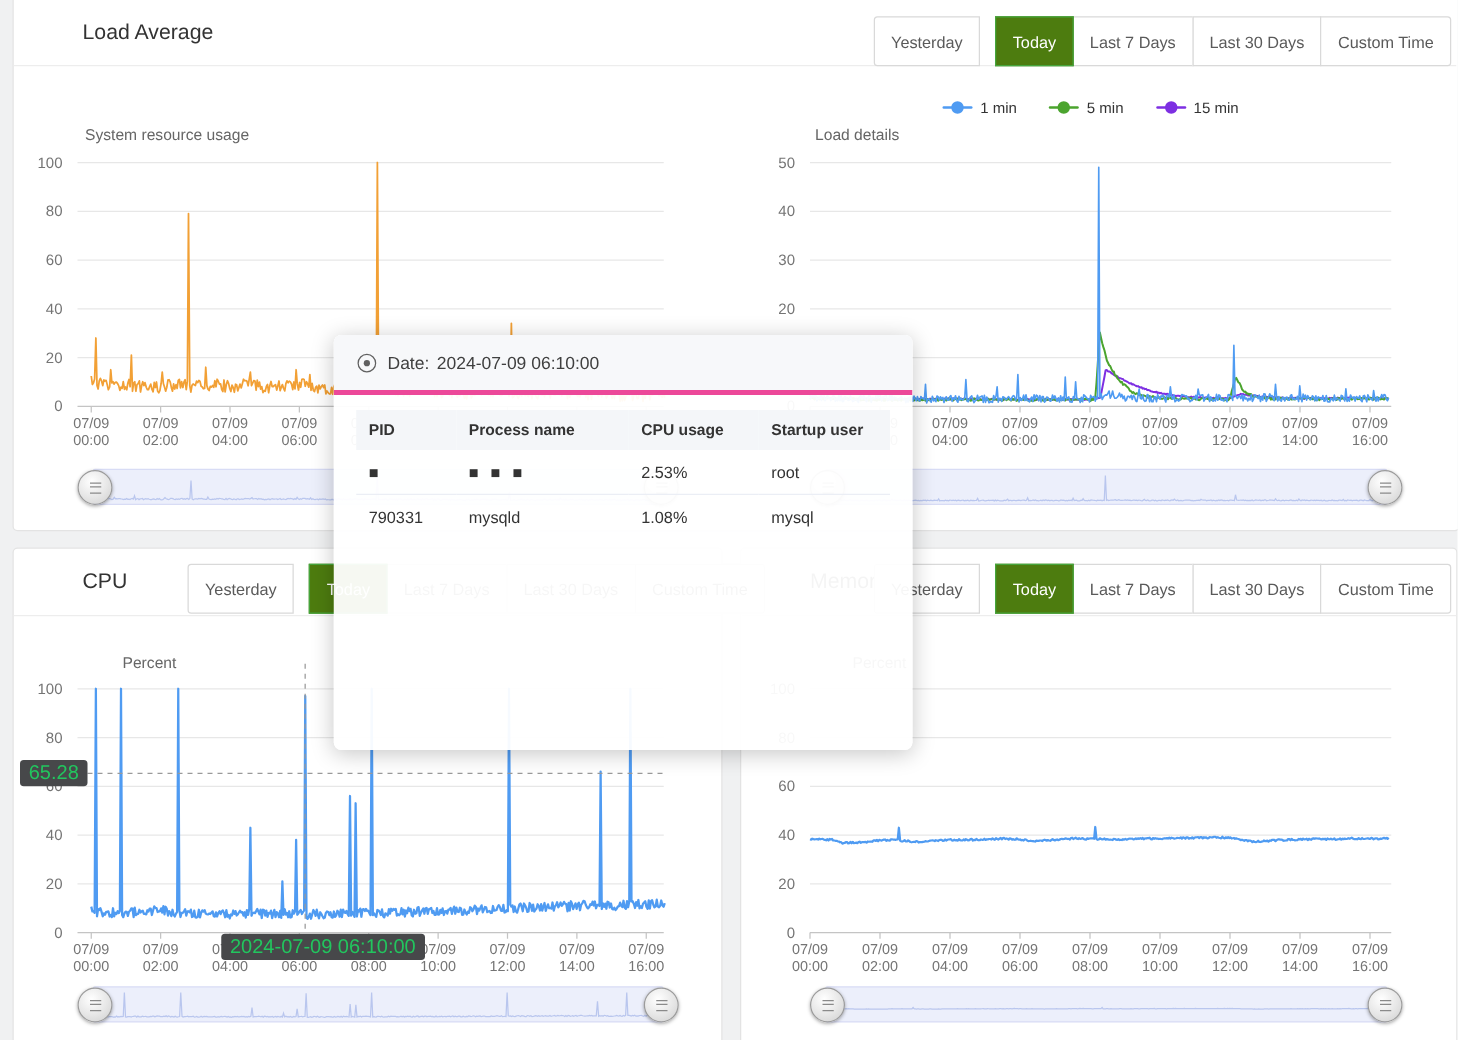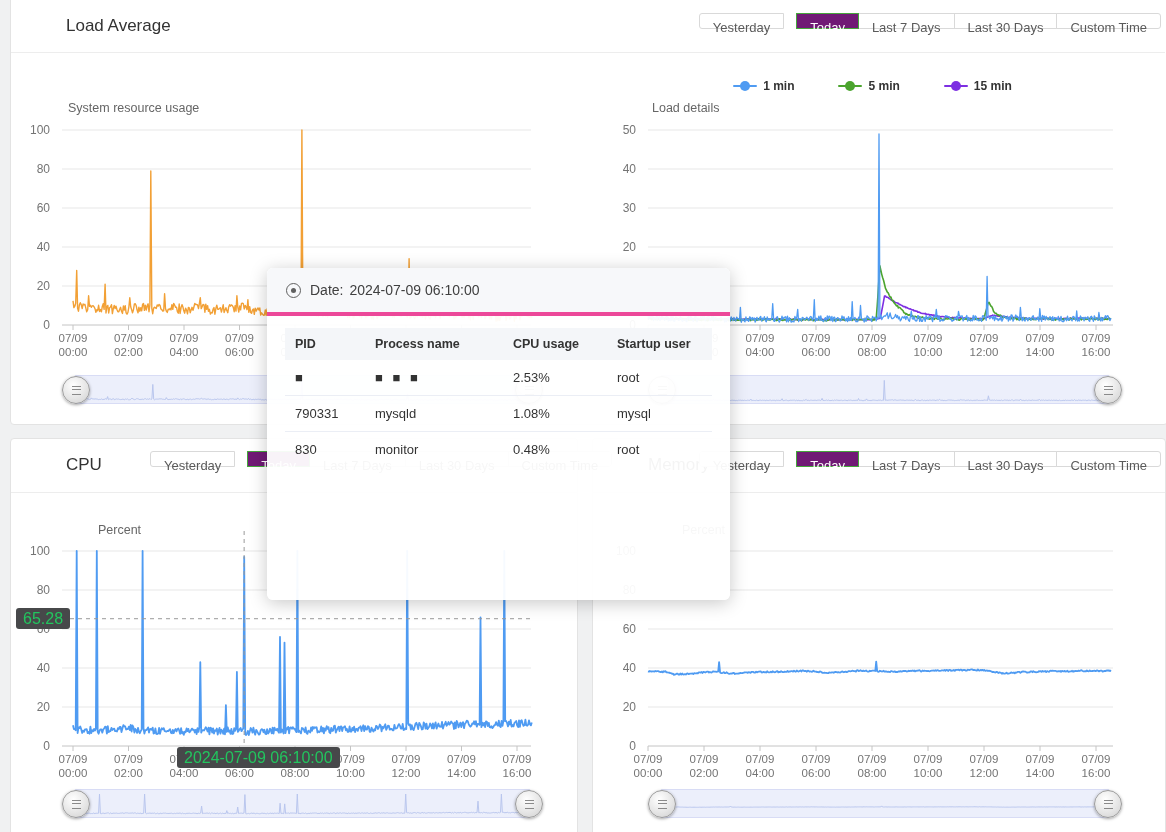--- a/index.html
+++ b/index.html
@@ -16,44 +16,44 @@
   #title-load{left:34px;top:16px;}
   #title-cpu{left:34px;top:455px;}
   #title-memory{left:616px;top:455px;}
   .header-divider{position:absolute;height:1px;background:#ededed;z-index:3;}
   #div-load{left:11px;top:52px;width:1154px;}
   #div-cpu{left:11px;top:492px;width:566px;}
   #div-memory{left:593px;top:492px;width:572px;}
 
   .btn-group{position:absolute;display:flex;z-index:5;}
   .btn-group .tbtn{
-    height:16px;line-height:27px;padding:0 13px;font-size:13px;color:#5a5a5a;
+    height:40px;line-height:27px;padding:0 13px;font-size:13px;color:#5a5a5a;
     background:#fff;border:1px solid #d9d9d9;box-sizing:border-box;margin-left:-1px;
     cursor:pointer;white-space:nowrap;
   }
   .btn-group .tbtn:first-child{border-radius:3px 0 0 3px;margin-left:0;}
   .btn-group .tbtn:last-child{border-radius:0 3px 3px 0;}
-  .btn-group .tbtn.active{background:#701a75;border-color:#45a53c;color:#fff;position:relative;z-index:1;margin-left:12px;}
+  .btn-group .tbtn.active{background:#4d7c0f;border-color:#45a53c;color:#fff;position:relative;z-index:1;margin-left:12px;}
   #bg-load{top:13px;right:5px;}
   #bg-cpu{top:451px;left:150px;}
   #bg-memory{top:451px;right:5px;}
 
   .chart-title{position:absolute;font-size:12.5px;color:#666;z-index:4;}
   #ct-0{left:68px;top:101px;}
   #ct-1{left:652px;top:101px;}
   #ct-2{left:98px;top:523px;}
   #ct-3{left:682px;top:523px;}
 
   svg.chart{position:absolute;z-index:4;overflow:visible;}
   #chart-0{left:20px;top:96px;}
   #chart-1{left:600px;top:96px;}
   #chart-2{left:20px;top:516px;}
   #chart-3{left:600px;top:516px;}
 
-  .legend{position:absolute;left:600px;top:79px;width:545px;display:flex;justify-content:center;gap:44px;z-index:4;font-weight:bold;}
+  .legend{position:absolute;left:600px;top:79px;width:545px;display:flex;justify-content:center;gap:26px;z-index:4;}
   .legend .litem{display:flex;align-items:center;gap:6px;cursor:pointer;}
   .legend .lmark{position:relative;width:24px;height:10px;}
   .legend .lmark .lline{position:absolute;left:0;right:0;top:4px;height:2px;border-radius:1px;}
   .legend .lmark .ldot{position:absolute;left:7px;top:0;width:10px;height:10px;border-radius:50%;}
   .legend .ltext{font-size:12px;color:#333;}
 
   .dz{position:absolute;background:#eceffb;border:1px solid #d8dcf5;border-radius:2px;box-sizing:border-box;z-index:6;}
   .dz svg{position:absolute;left:0;top:0;}
   .dz-handle{
     position:absolute;width:26px;height:26px;border-radius:50%;top:0px;
@@ -370,22 +370,16 @@
             <td class="redacted">■  ■  ■</td>
             <td>2.53%</td>
             <td>root</td>
           </tr>
           <tr>
             <td>790331</td>
             <td>mysqld</td>
             <td>1.08%</td>
             <td>mysql</td>
           </tr>
-          <tr>
-            <td>830</td>
-            <td>monitor</td>
-            <td>0.48%</td>
-            <td>root</td>
-          </tr>
         </tbody>
     </table>
   </div>
 </div>
 
 </body></html>

